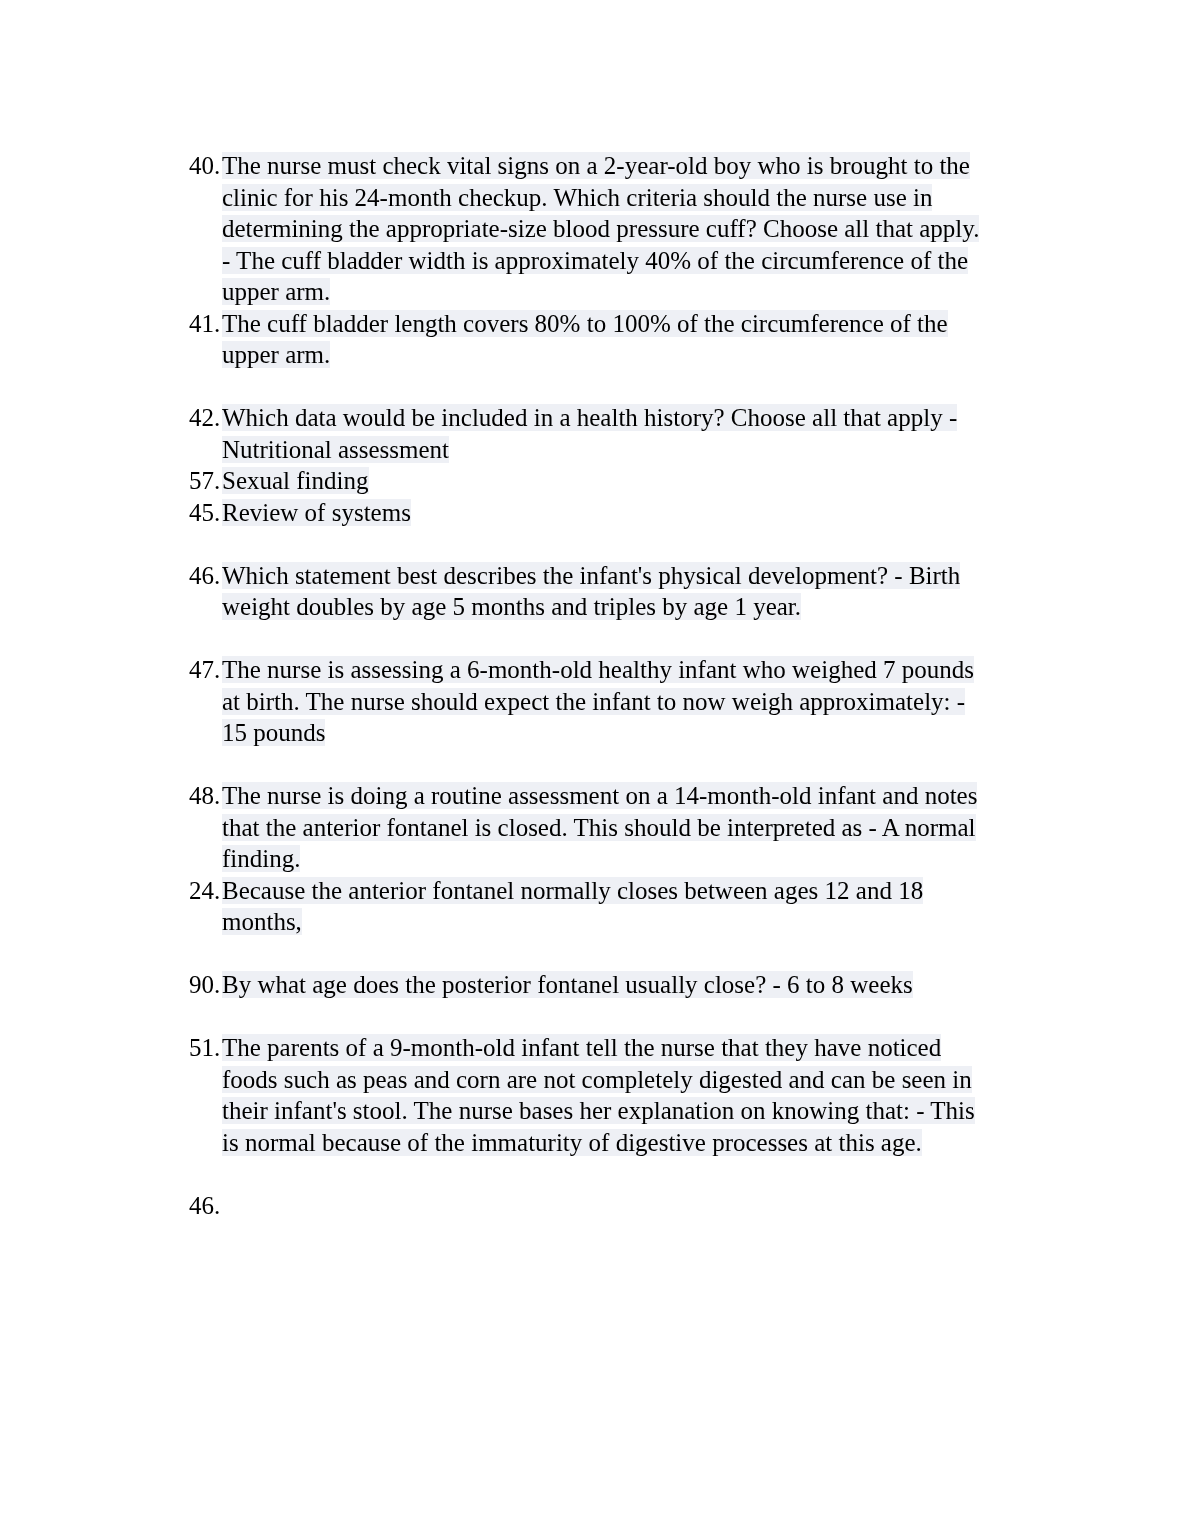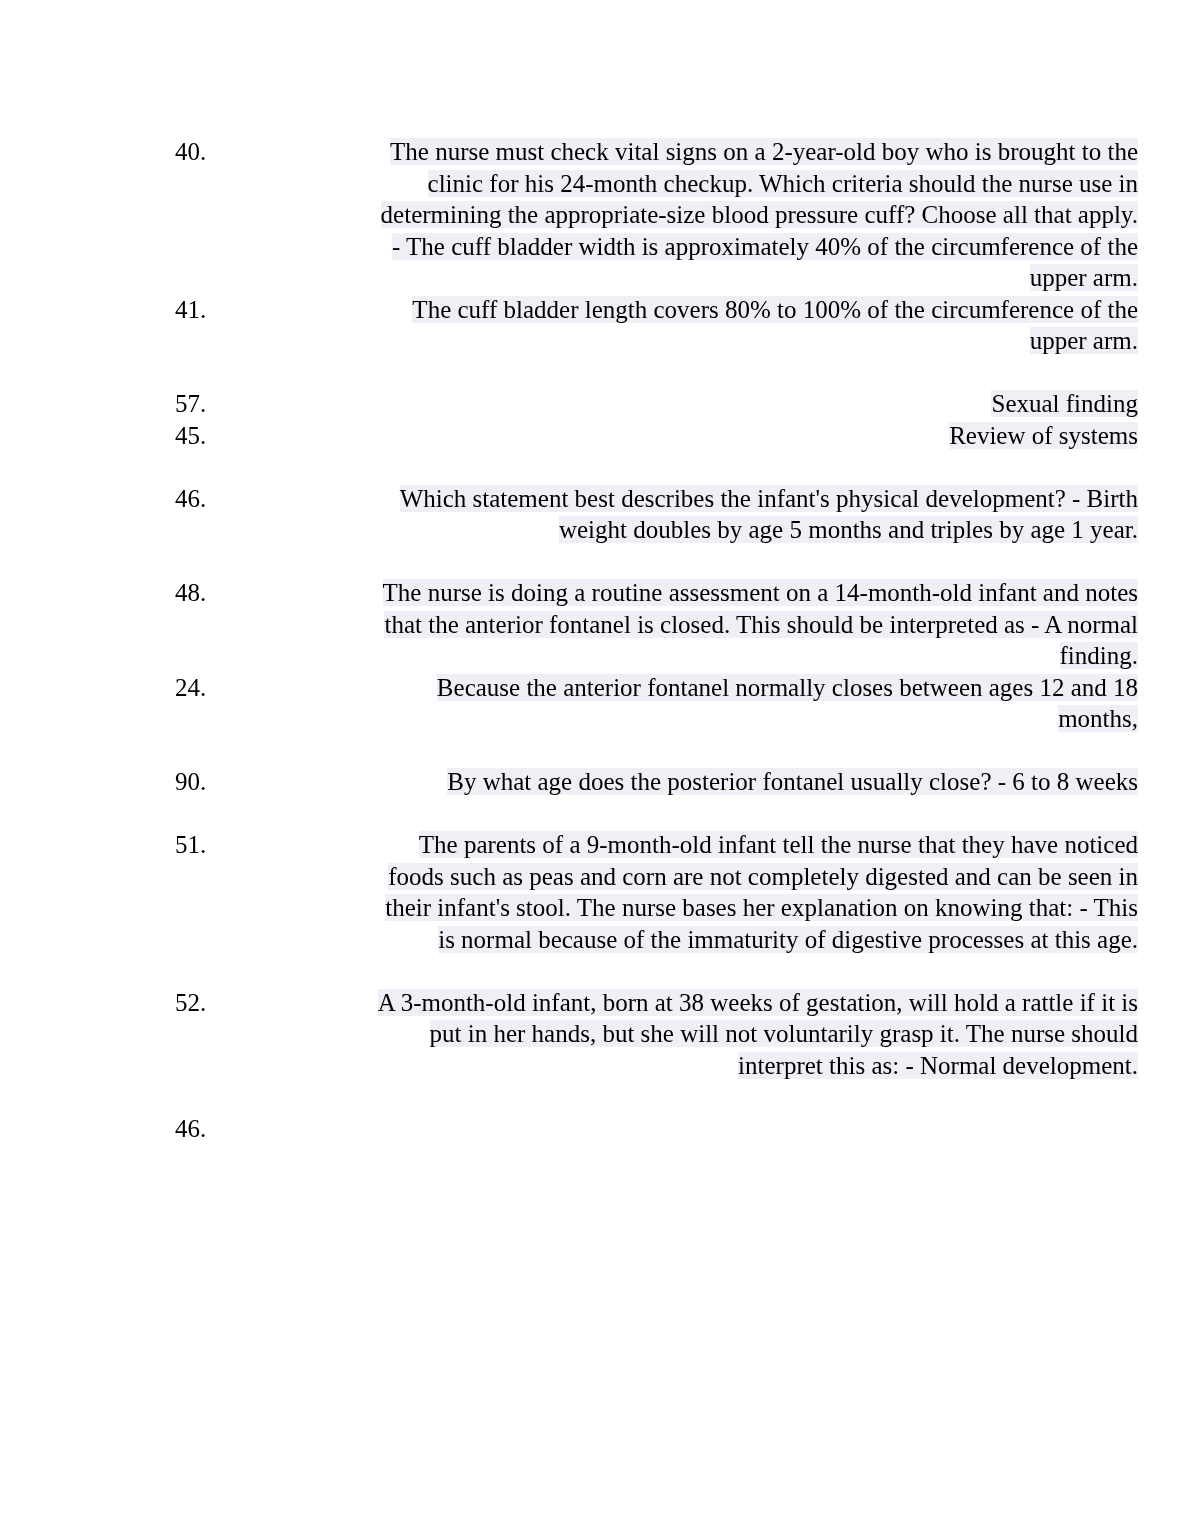--- a/index.html
+++ b/index.html
@@ -15,23 +15,22 @@
     line-height: 31.5px;
     color: #000000;
     overflow: hidden;
   }
   .doc {
     box-sizing: border-box;
     padding: 134px 50px 0 173px;
   }
   .qlist {
     list-style: none;
-    margin: 2px;
+    margin: 16px;
     padding: 0;
-    text-align: right;
   }
   .q {
     position: relative;
     padding-left: 33px;
   }
   .q.gap {
     margin-top: 31.5px;
   }
   .num {
     position: absolute;
@@ -49,33 +48,34 @@
 
 <main class="doc">
   <ol class="qlist">
     <li class="q"><span class="num">40.</span><span class="txt">The nurse must check vital signs on a 2-year-old boy who is brought to the
 clinic for his 24-month checkup. Which criteria should the nurse use in
 determining the appropriate-size blood pressure cuff? Choose all that apply.
 - The cuff bladder width is approximately 40% of the circumference of the
 upper arm.</span></li>
     <li class="q"><span class="num">41.</span><span class="txt">The cuff bladder length covers 80% to 100% of the circumference of the
 upper arm.</span></li>
-    <li class="q gap"><span class="num">42.</span></li>
+    <li class="q gap"><span class="num">42.</span><span class="txt">Which data would be included in a health history? Choose all that apply -
+Nutritional assessment</span></li>
     <li class="q"><span class="num">57.</span><span class="txt">Sexual finding</span></li>
     <li class="q"><span class="num">45.</span><span class="txt">Review of systems</span></li>
     <li class="q gap"><span class="num">46.</span><span class="txt">Which statement best describes the infant's physical development? - Birth
 weight doubles by age 5 months and triples by age 1 year.</span></li>
+    <li class="q gap"><span class="num">47.</span><span class="txt">The nurse is assessing a 6-month-old healthy infant who weighed 7 pounds
+at birth. The nurse should expect the infant to now weigh approximately: -
+15 pounds</span></li>
     <li class="q gap"><span class="num">48.</span><span class="txt">The nurse is doing a routine assessment on a 14-month-old infant and notes
 that the anterior fontanel is closed. This should be interpreted as - A normal
 finding.</span></li>
     <li class="q"><span class="num">24.</span><span class="txt">Because the anterior fontanel normally closes between ages 12 and 18
 months,</span></li>
     <li class="q gap"><span class="num">90.</span><span class="txt">By what age does the posterior fontanel usually close? - 6 to 8 weeks</span></li>
     <li class="q gap"><span class="num">51.</span><span class="txt">The parents of a 9-month-old infant tell the nurse that they have noticed
 foods such as peas and corn are not completely digested and can be seen in
 their infant's stool. The nurse bases her explanation on knowing that: - This
 is normal because of the immaturity of digestive processes at this age.</span></li>
-    <li class="q gap"><span class="num">52.</span><span class="txt">A 3-month-old infant, born at 38 weeks of gestation, will hold a rattle if it is
-put in her hands, but she will not voluntarily grasp it. The nurse should
-interpret this as: - Normal development.</span></li>
     <li class="q gap"><span class="num">46.</span></li>
   </ol>
 </main>
 
 </body></html>

